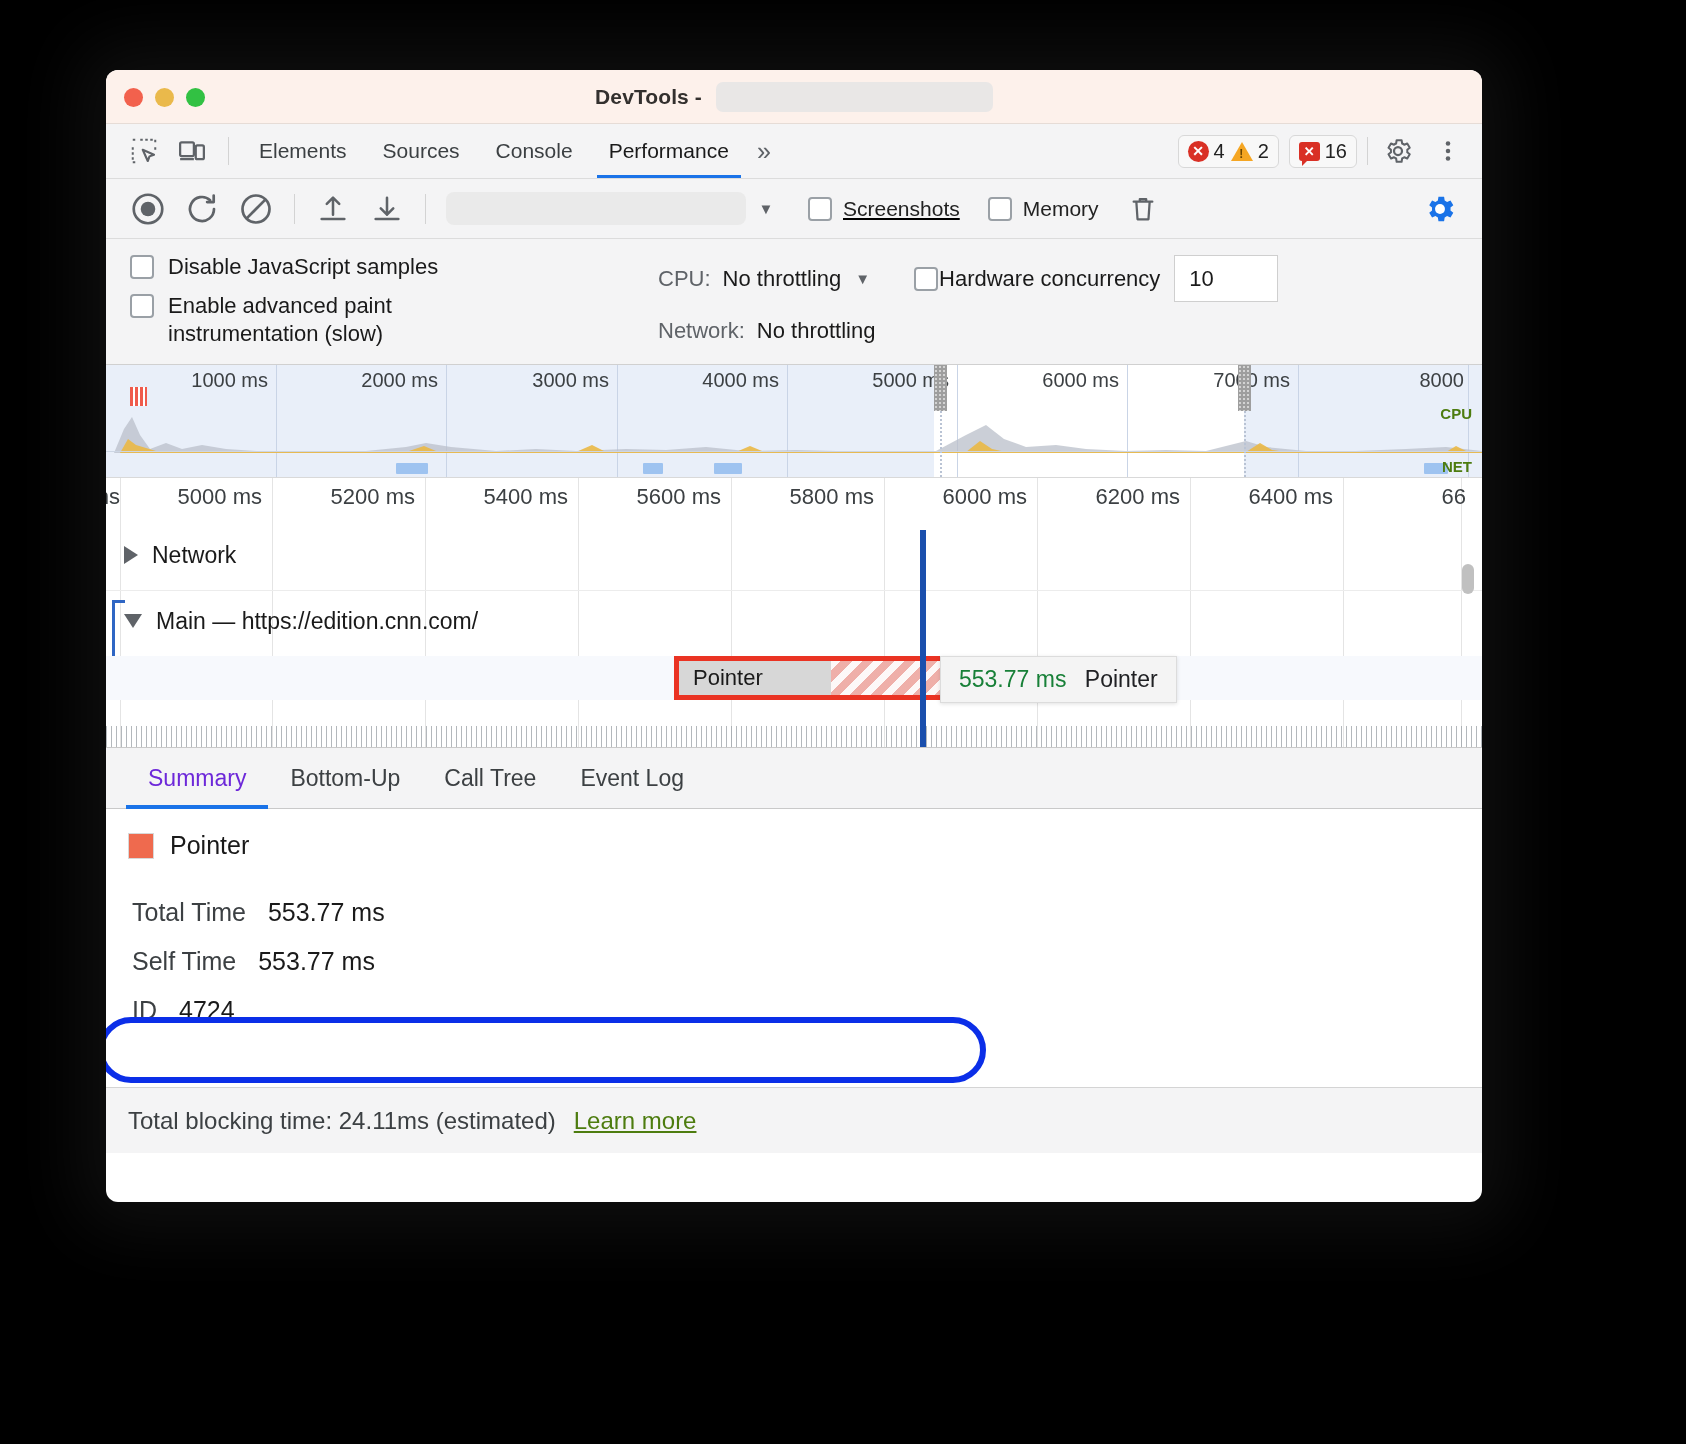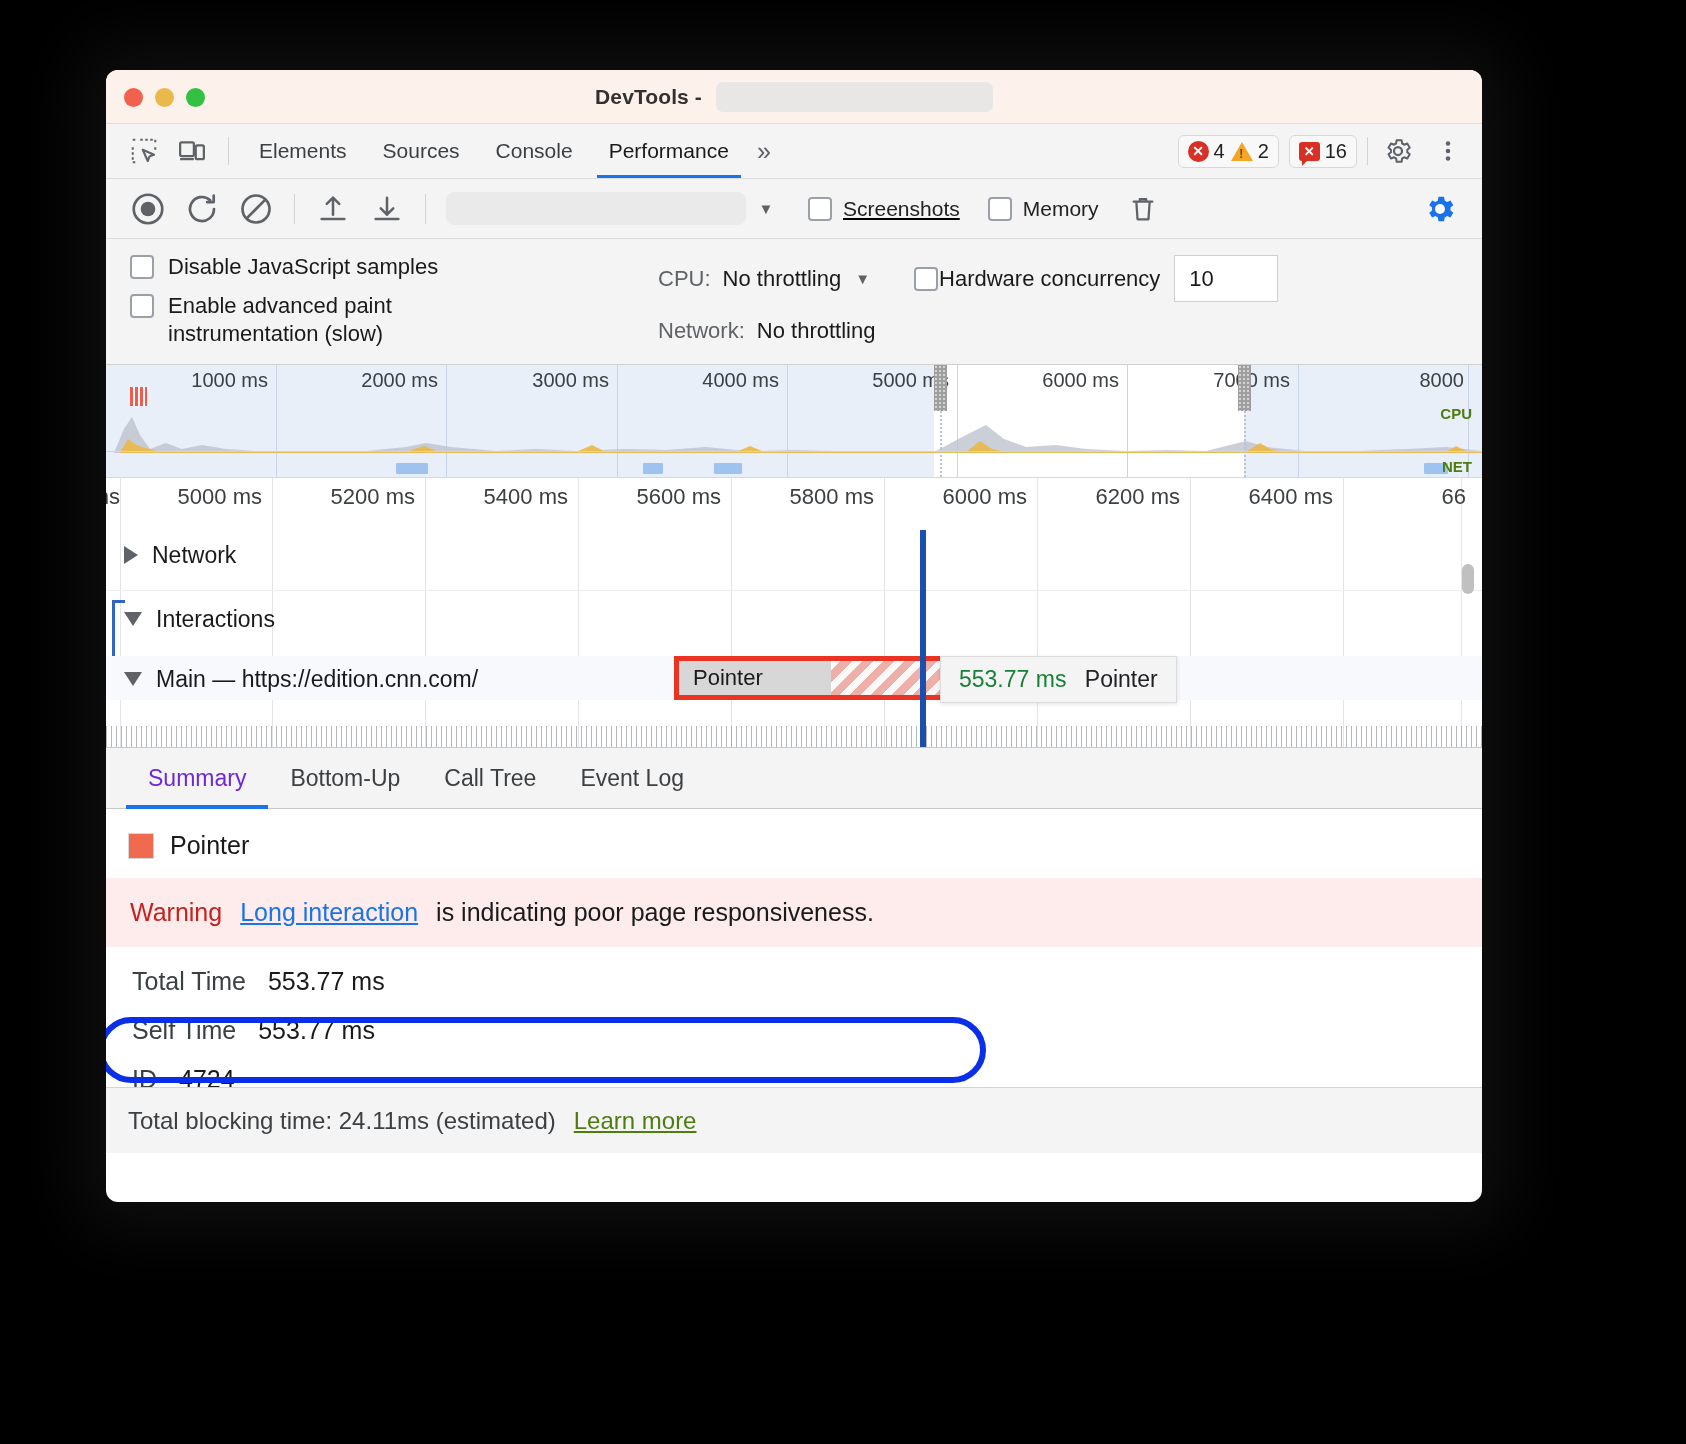--- a/index.html
+++ b/index.html
@@ -509,24 +509,20 @@
         <div class="fl-label" style="left:1237px;">6400 ms</div>
         <div class="fl-label" style="left:1370px;">66</div>
       </div>
 
       <div class="fl-row" style="height:70px;">
         <div class="tri right"></div>
         <span class="fl-rowlabel">Network</span>
       </div>
       <div class="fl-divider" style="top:112px;"></div>
 
-      <div class="fl-row" style="height:58px;">
-        <div class="tri down"></div>
-        <span class="fl-rowlabel">Interactions</span>
-      </div>
       <div class="bracket-left" style="left:6px; top:122px; height:74px;"></div>
 
       <div class="interaction-track" style="top:178px;"></div>
 
       <div class="pointer-bar" style="left:568px; top:178px; width:430px;">
         <div class="pointer-hatch" style="width:268px;"></div>
         <span class="pb-text">Pointer</span>
       </div>
 
       <div class="fl-row" style="height:58px; margin-top:2px;">
@@ -561,25 +557,20 @@
       </div>
     </div>
 
     <div class="summary">
 
       <div class="sum-title">
         <div class="swatch"></div>
         <span class="sum-title-text">Pointer</span>
       </div>
 
-      <div class="warn-row">
-        <span class="warn-label">Warning</span>
-        <span class="warn-link">Long interaction</span>
-        <span class="warn-rest">is indicating poor page responsiveness.</span>
-      </div>
       <div class="blue-ring" style="left:-8px; top:208px; width:888px; height:66px;"></div>
 
       <div class="sum-kv">
         <span class="kv-key">Total Time</span>
         <span class="kv-val">553.77 ms</span>
       </div>
       <div class="sum-kv">
         <span class="kv-key">Self Time</span>
         <span class="kv-val">553.77 ms</span>
       </div>

